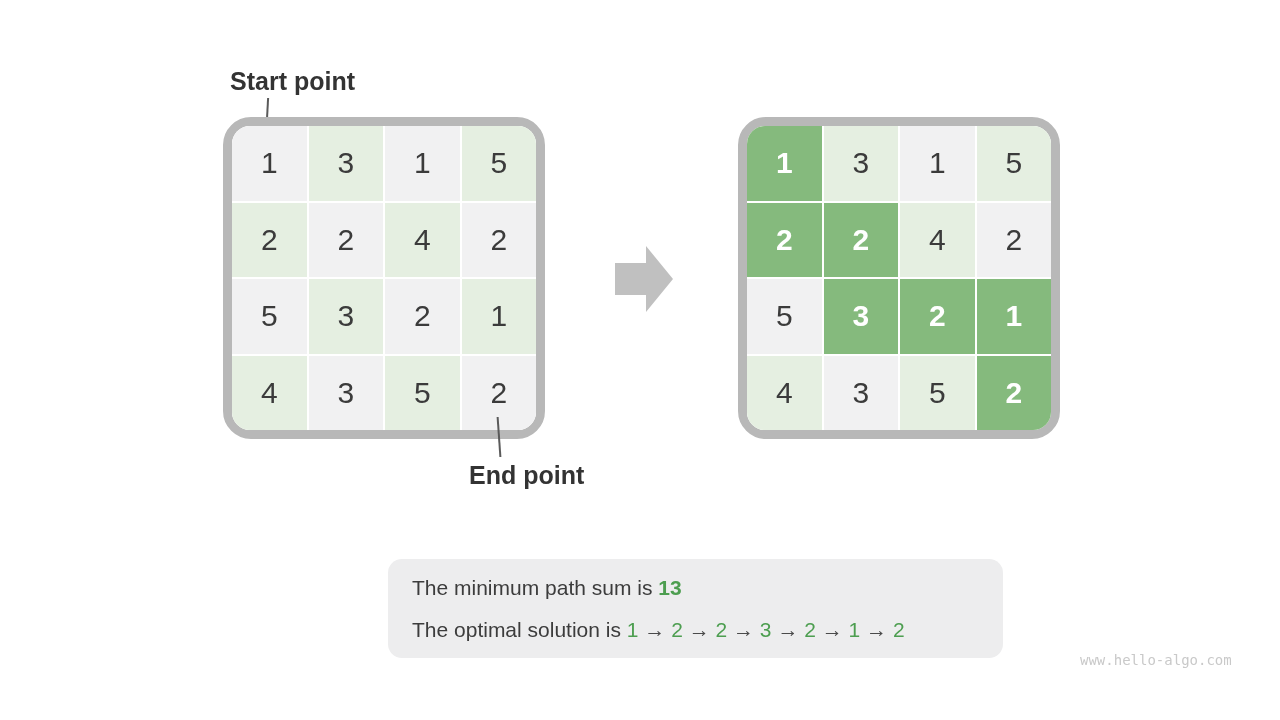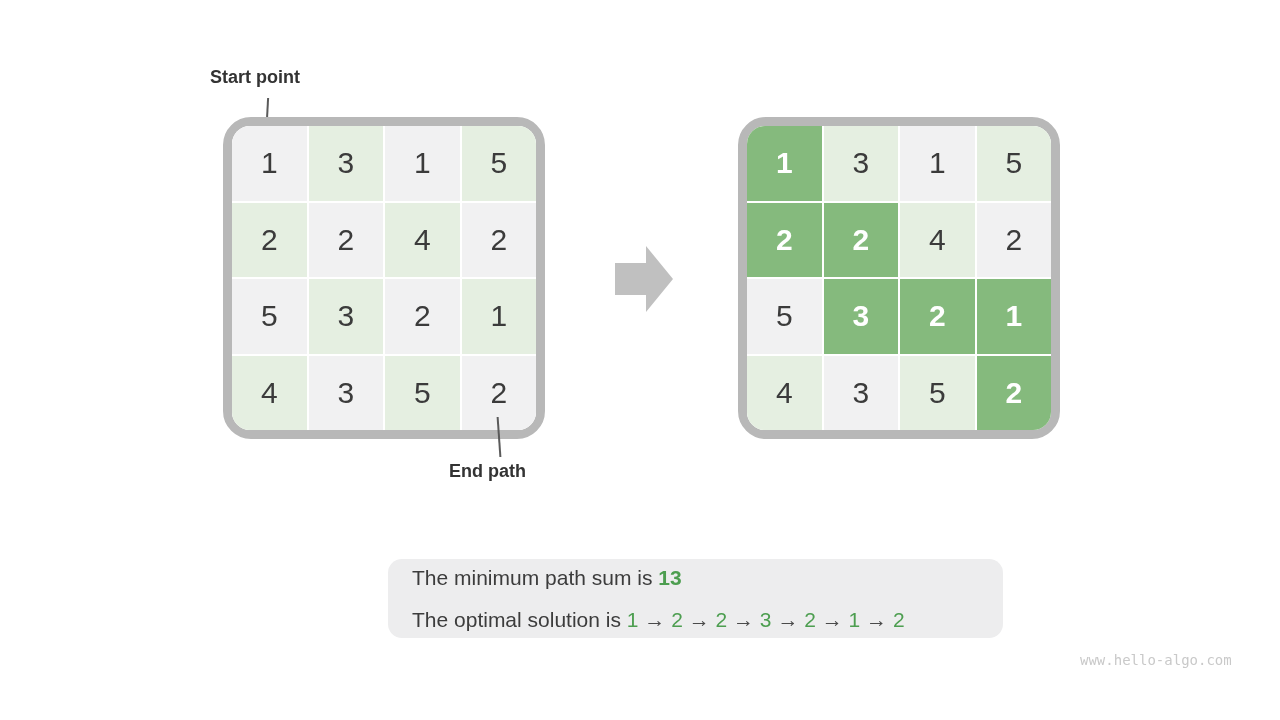--- a/index.html
+++ b/index.html
@@ -14,21 +14,21 @@
     --watermark-color:#c9c9c9;
   }
   html,body{margin:0;padding:0;}
   body{
     width:1280px;height:720px;background:#ffffff;overflow:hidden;
     font-family:"Liberation Sans",sans-serif;color:var(--dark-text);
     position:relative;
   }
   .abs{position:absolute;}
   .point-label{
-    font-size:18px;font-weight:bold;color:#333333;white-space:nowrap;
+    font-size:25px;font-weight:bold;color:#333333;white-space:nowrap;margin-left:20px;
   }
   .leader{
     width:2px;background:#5a5a5a;
   }
   .grid{
     width:322px;height:322px;box-sizing:border-box;
     border:9px solid var(--grid-border);border-radius:28px;
     background:#ffffff;
   }
   .grid-inner{
@@ -38,21 +38,21 @@
   }
   .cell{
     display:flex;align-items:center;justify-content:center;
     font-size:30px;color:#3b3b3b;
   }
   .cell.gray{background:var(--cell-light-gray);}
   .cell.green{background:var(--cell-light-green);}
   .cell.hl{background:var(--highlight);color:#ffffff;font-weight:bold;}
   .transform-arrow{color:var(--arrow-shape);}
   .summary-box{
-    left:388px;top:559px;width:615px;height:79px;box-sizing:border-box;
+    left:388px;top:559px;width:615px;height:99px;box-sizing:border-box;
     background:var(--summary-bg);border-radius:14px;
     display:flex;flex-direction:column;justify-content:center;
     padding:0 24px;gap:2px;
   }
   .summary-line{
     font-size:21px;line-height:40px;color:var(--dark-text);white-space:nowrap;
   }
   .sum-value{color:var(--green-text);font-weight:bold;}
   .seq-num{color:var(--green-text);}
   .seq-arrow{color:#4a4a4a;}
@@ -110,21 +110,21 @@
         <div class="cell gray hl">2</div>
         <div class="cell green hl">1</div>
         <div class="cell green">4</div>
         <div class="cell gray">3</div>
         <div class="cell green">5</div>
         <div class="cell gray hl">2</div>
       </div>
   </div>
 
   <div class="abs leader" style="left:498px;top:417px;height:40px;transform:rotate(-4deg);"></div>
-  <div class="abs point-label" style="left:449px;top:461px;">End path</div>
+  <div class="abs point-label" style="left:449px;top:461px;">End point</div>
 
   <div class="abs summary-box">
     <div class="summary-line">
       <span>The minimum path sum is </span><span class="sum-value">13</span>
     </div>
     <div class="summary-line">
       <span>The optimal solution is </span><span id="path-sequence"><span class="seq-num">1</span><span class="seq-arrow"> → </span><span class="seq-num">2</span><span class="seq-arrow"> → </span><span class="seq-num">2</span><span class="seq-arrow"> → </span><span class="seq-num">3</span><span class="seq-arrow"> → </span><span class="seq-num">2</span><span class="seq-arrow"> → </span><span class="seq-num">1</span><span class="seq-arrow"> → </span><span class="seq-num">2</span></span>
     </div>
   </div>
 

